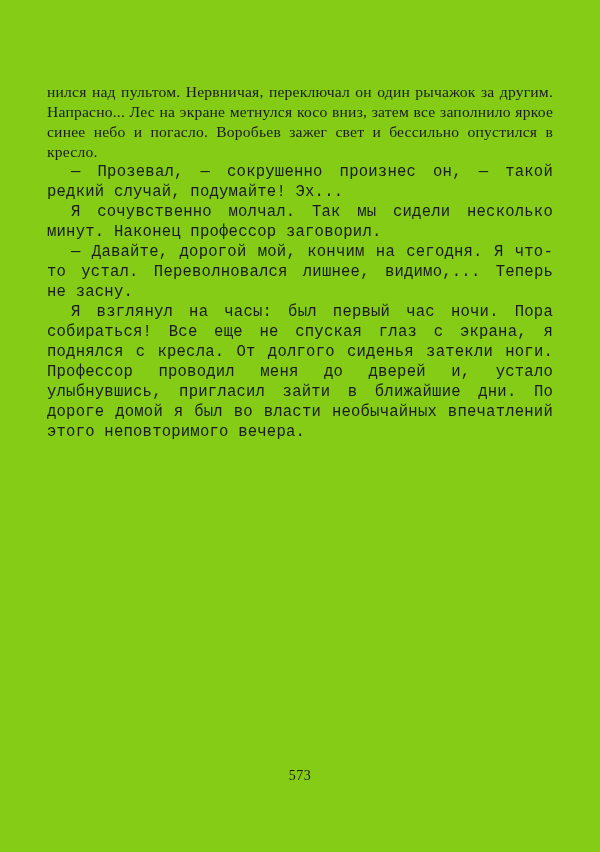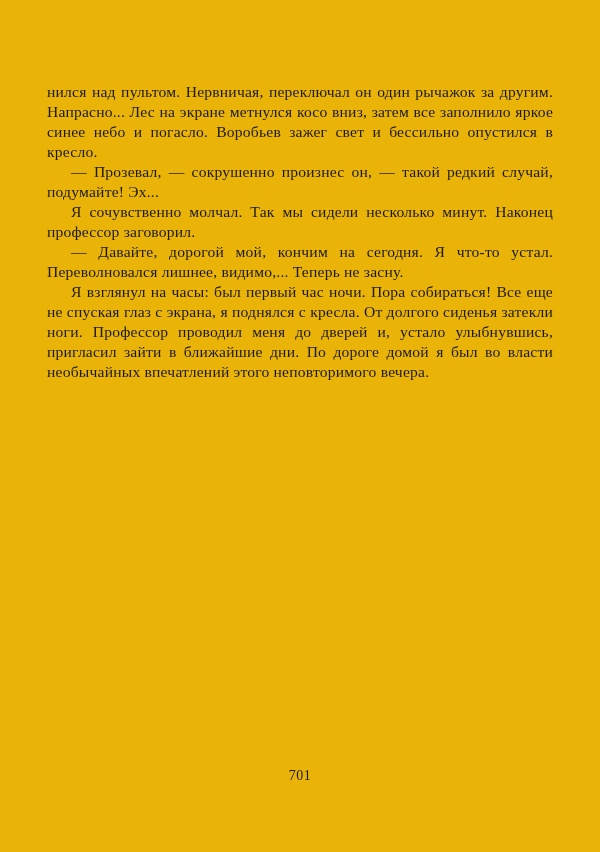--- a/index.html
+++ b/index.html
@@ -4,41 +4,42 @@
 <style>
   html, body {
     margin: 0;
     padding: 0;
     background: #ffffff;
   }
   .page {
     position: relative;
     width: 600px;
     height: 852px;
-    background: #eab308;
+    background: #84cc16;
     box-sizing: border-box;
     padding: 82px 47px 0 47px;
     font-family: "Liberation Serif", "DejaVu Serif", serif;
     color: #1b1b1b;
     overflow: hidden;
   }
   .text-block {
     font-size: 15.6px;
     line-height: 20px;
     text-align: justify;
     letter-spacing: 0.2px;
     hyphens: auto;
     -webkit-hyphens: auto;
   }
   .text-block p {
     margin: 0;
     padding: 0;
   }
   .text-block p.indent {
     text-indent: 24px;
+    font-family: Liberation Mono, monospace;
   }
   .page-number {
     position: absolute;
     left: 0;
     bottom: 68px;
     width: 100%;
     text-align: center;
     font-size: 14px;
     letter-spacing: 0.5px;
     color: #1b1b1b;
@@ -48,14 +49,14 @@
 <body>
 
 <div class="page">
   <div class="text-block">
     <p>нился над пультом. Нервничая, переключал он один рычажок за другим. Напрасно... Лес на экране метнулся косо вниз, затем все заполнило яркое синее небо и погасло. Воробьев зажег свет и бессильно опустился в кресло.</p>
     <p class="indent">— Прозевал, — сокрушенно произнес он, — такой редкий случай, подумайте! Эх...</p>
     <p class="indent">Я сочувственно молчал. Так мы сидели несколько минут. Наконец профессор заговорил.</p>
     <p class="indent">— Давайте, дорогой мой, кончим на сегодня. Я что-то устал. Переволновался лишнее, видимо,... Теперь не засну.</p>
     <p class="indent">Я взглянул на часы: был первый час ночи. Пора собираться! Все еще не спуская глаз с экрана, я поднялся с кресла. От долгого сиденья затекли ноги. Профессор проводил меня до дверей и, устало улыбнувшись, пригласил зайти в ближайшие дни. По дороге домой я был во власти необычайных впечатлений этого неповторимого вечера.</p>
   </div>
-  <div class="page-number">701</div>
+  <div class="page-number">573</div>
 </div>
 
 </body></html>

